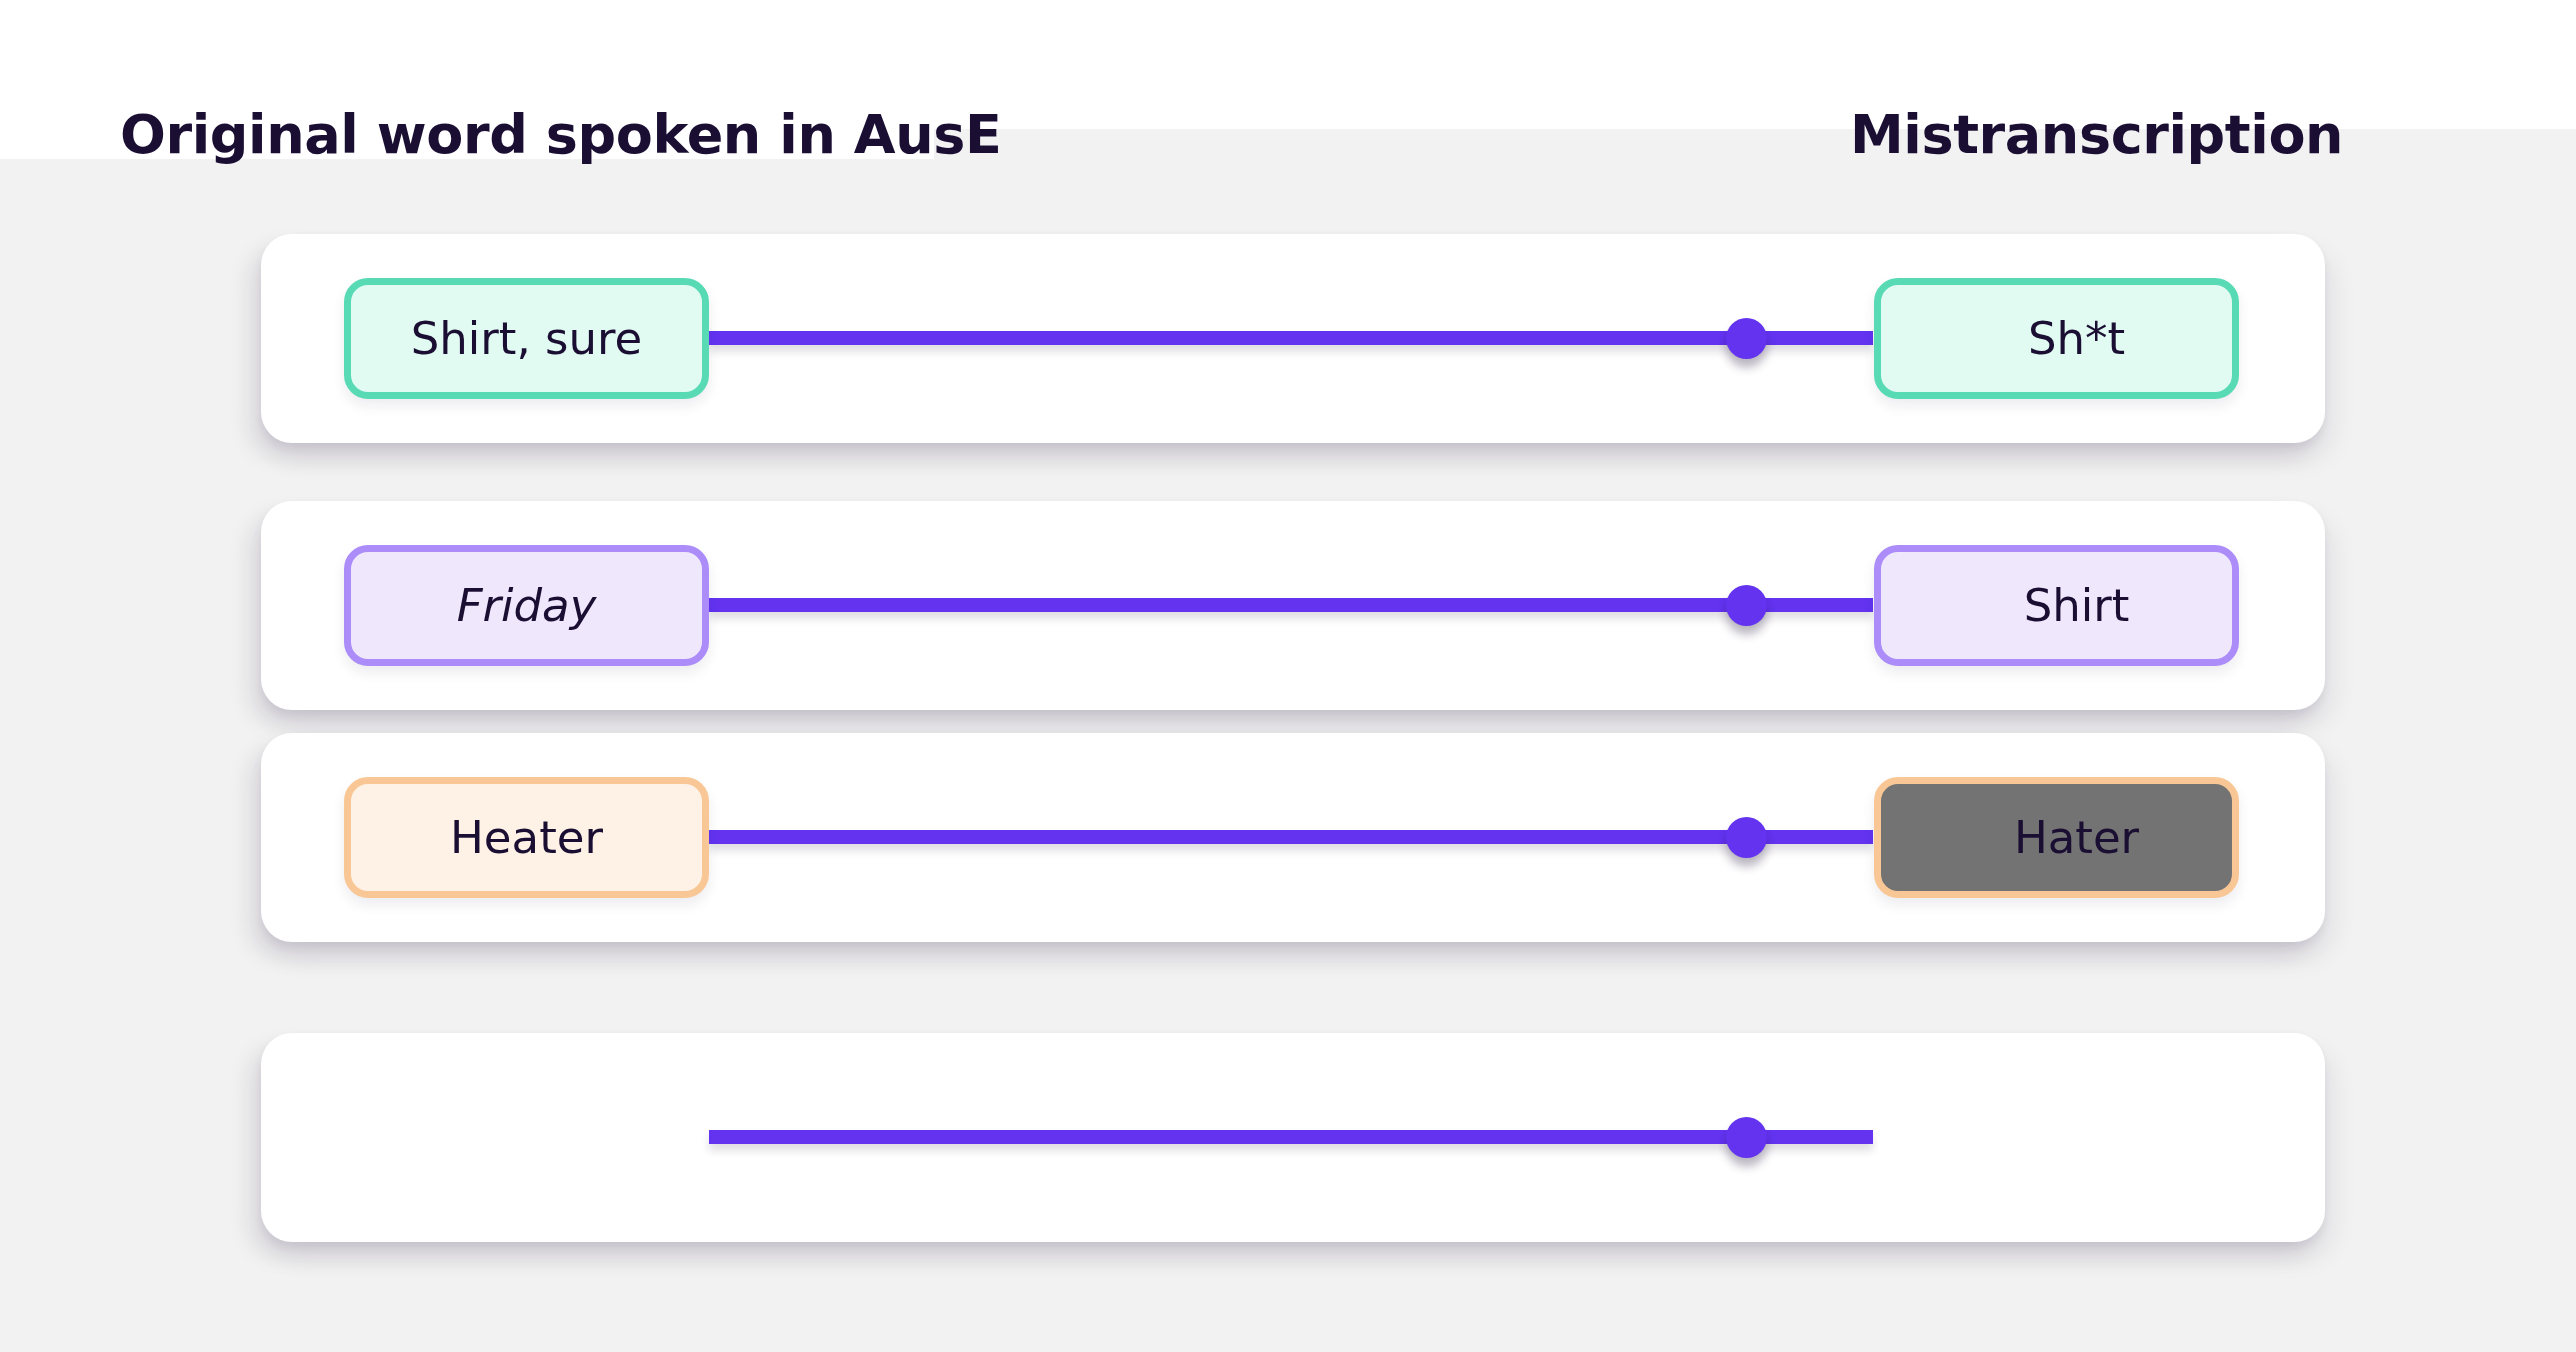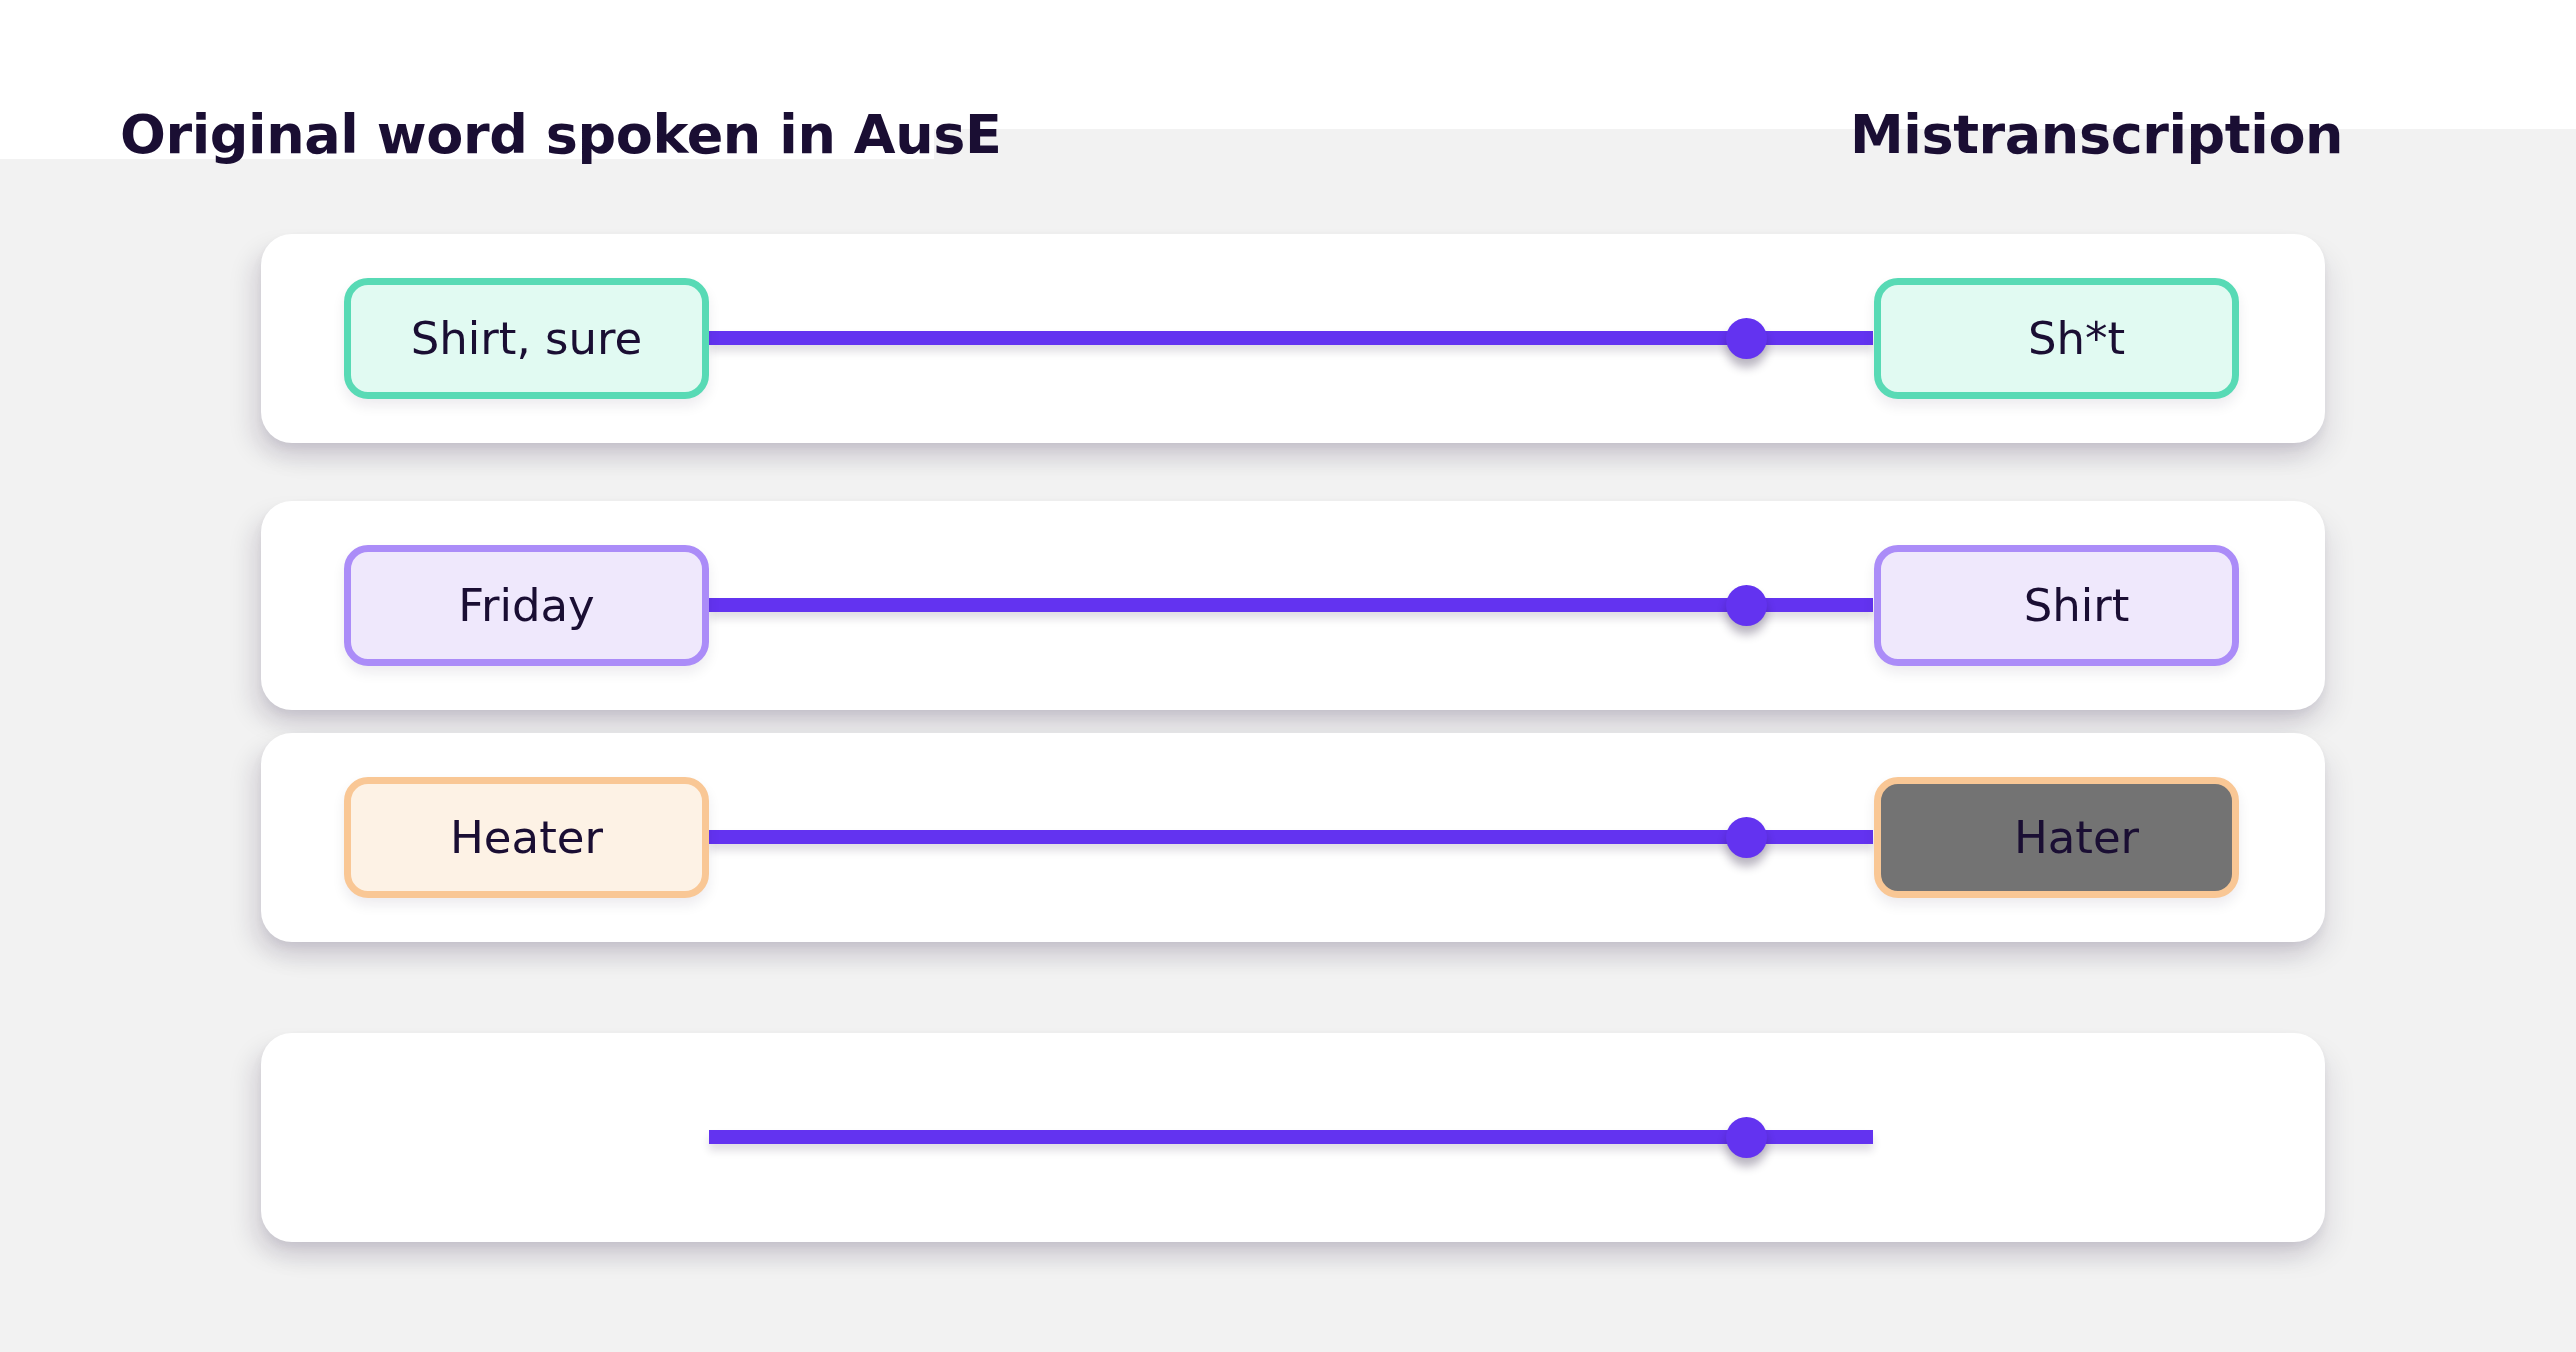--- a/index.html
+++ b/index.html
@@ -83,21 +83,21 @@
 <div class="card r0">
   <div class="connector-line"></div>
   <div class="connector-dot"></div>
   <div class="pill left" style="border-color: rgb(88, 218, 181); background: rgb(225, 250, 242);">Shirt, sure</div>
   <div class="pill right" style="border-color: rgb(88, 218, 181); background: rgb(225, 250, 242);">Sh*t</div>
 </div>
 
 <div class="card r1">
   <div class="connector-line"></div>
   <div class="connector-dot"></div>
-  <div class="pill left" style="border-color: rgb(171, 140, 248); background: rgb(239, 232, 252);">Friday</div>
+  <div class="pill left" style="border-color: rgb(171, 140, 248); background: rgb(239, 232, 252); font-style: italic;">Friday</div>
   <div class="pill right" style="border-color: rgb(171, 140, 248); background: rgb(239, 232, 252);">Shirt</div>
 </div>
 
 <div class="card r2">
   <div class="connector-line"></div>
   <div class="connector-dot"></div>
   <div class="pill left" style="border-color: rgb(249, 199, 149); background: rgb(253, 242, 229);">Heater</div>
   <div class="pill right" style="border-color: rgb(249, 199, 149); background: #737373;">Hater</div>
 </div>
 

